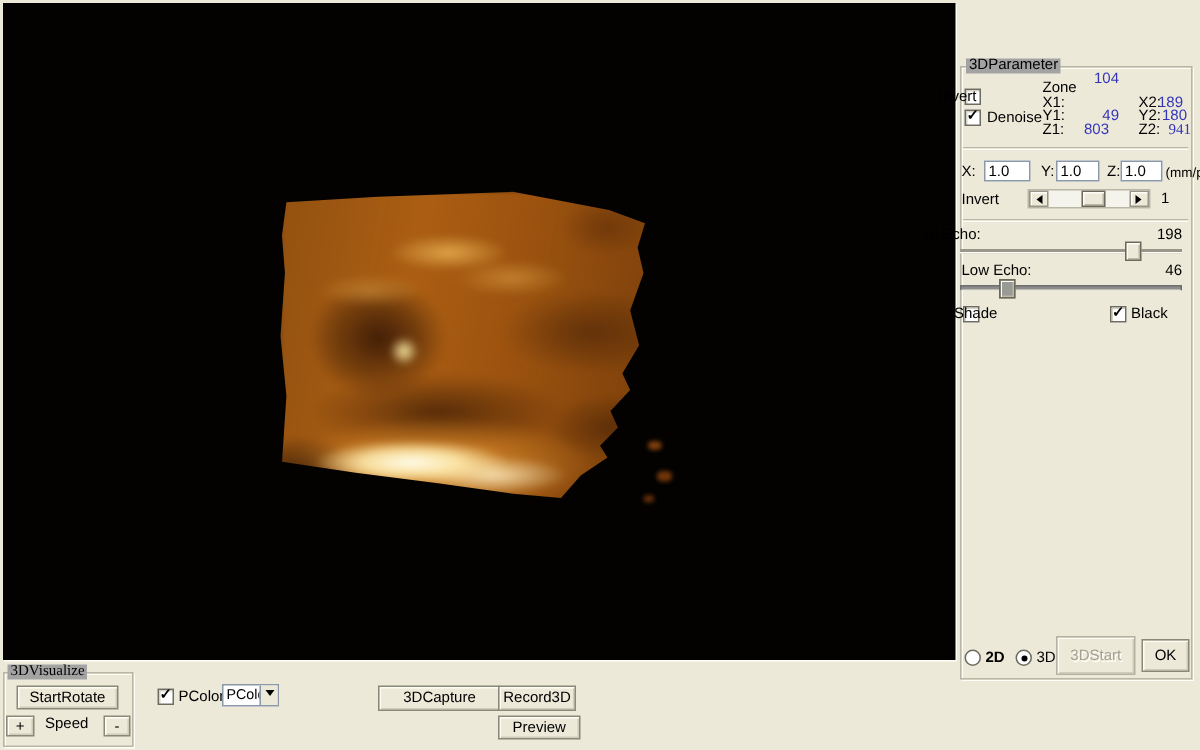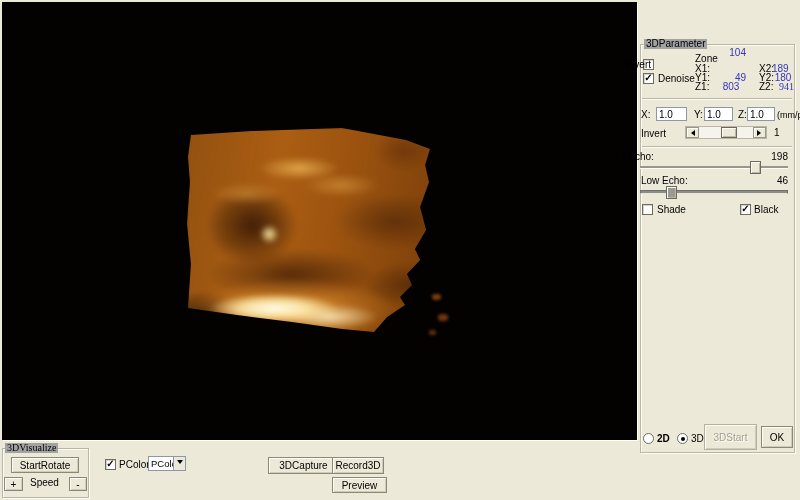--- a/index.html
+++ b/index.html
@@ -161,21 +161,21 @@
 <div class="abs lbl" style="left:756px;top:152px;width:32px;text-align:right;">198</div>
 <div class="abs track-hi" style="left:640px;top:166px;width:148px;"></div>
 <div class="abs thumb" style="left:750px;top:161px;width:11px;height:13px;"></div>
 
 <div class="abs lbl" style="left:641px;top:176px;">Low Echo:</div>
 <div class="abs lbl" style="left:756px;top:176px;width:32px;text-align:right;">46</div>
 <div class="abs track-lo" style="left:640px;top:190px;width:148px;"></div>
 <div class="abs thumb dark" style="left:666px;top:186px;width:11px;height:13px;"></div>
 
 <div class="abs cb" style="left:642px;top:204px;"></div>
-<div class="abs lbl" style="left:657px;top:205px;">Shade</div>
+<div class="abs lbl" style="left:636px;top:205px;">Shade</div>
 <div class="abs cb" style="left:740px;top:204px;">
   <span>✓</span>
 </div>
 <div class="abs lbl" style="left:754px;top:205px;">Black</div>
 
 <div class="abs radio" style="left:643px;top:433px;"></div>
 <div class="abs lbl" style="left:657px;top:434px;font-weight:bold;">2D</div>
 <div class="abs radio" style="left:677px;top:433px;">
   <span class="dot"></span>
 </div>
@@ -195,15 +195,15 @@
   <span>✓</span>
 </div>
 <div class="abs lbl" style="left:119px;top:460px;">PColor</div>
 <div class="abs combo" style="left:148px;top:456px;width:38px;height:15px;">
   <span class="txt">PColor</span>
   <span class="drop">
     <span class="tri-d"></span>
   </span>
 </div>
 
-<button class="abs btn" style="left:268px;top:457px;width:71px;height:17px;">3DCapture</button>
+<button class="abs btn" style="left:252px;top:457px;width:82px;height:17px;">3DCapture</button>
 <button class="abs btn" style="left:332px;top:457px;width:52px;height:17px;">Record3D</button>
 <button class="abs btn" style="left:332px;top:477px;width:55px;height:16px;">Preview</button>
 
 </body></html>

